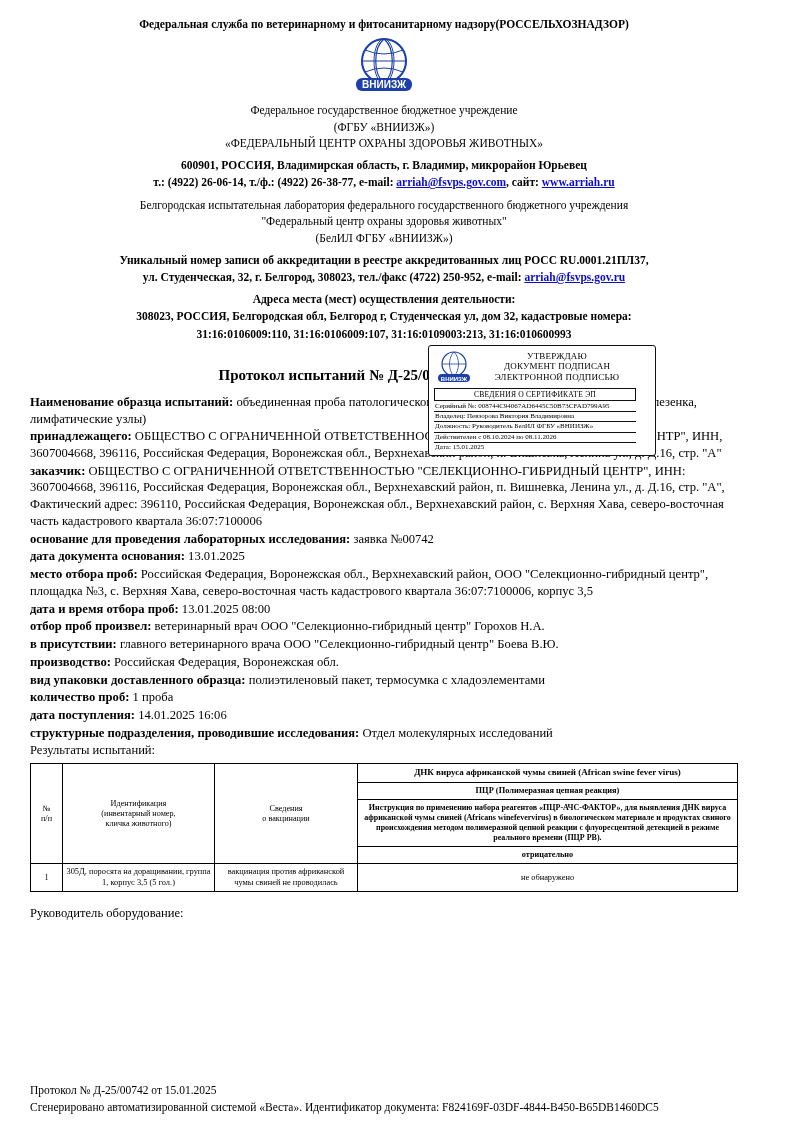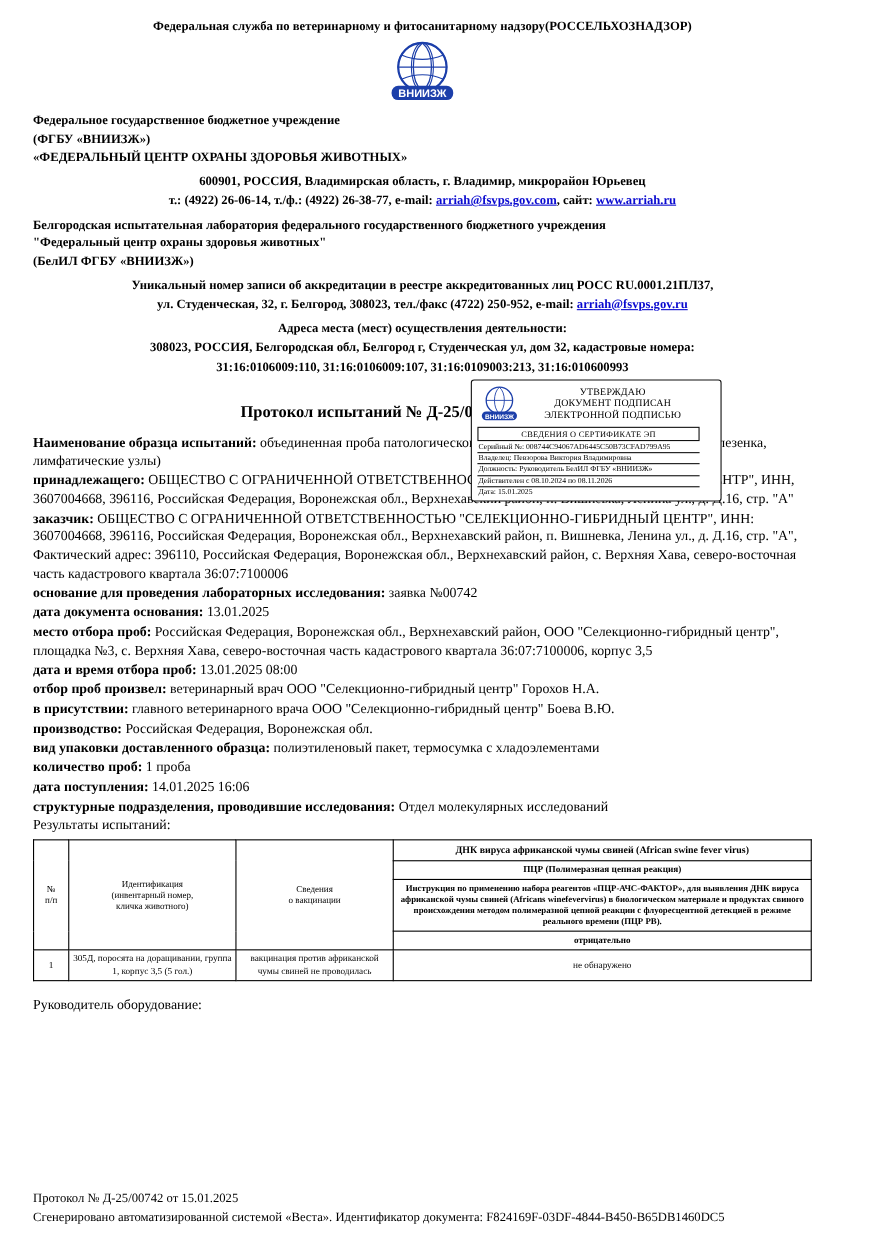--- a/index.html
+++ b/index.html
@@ -33,21 +33,22 @@
   }
   .logo {
     width: 74px;
     height: 62px;
     position: relative;
   }
   .logo svg { display: block; }
   .hdr-block { margin-top: 2px; }
   .hdr-bold {
     font-size: 11.5px;
-    font-weight: bold;
+    font-weight: normal;
+    text-align: center;
     line-height: 1.45;
   }
   .hdr-norm {
     font-size: 11.5px;
     text-align: center;
     line-height: 1.5;
     font-weight: bold;
   }
   .lnk {
     color: #0a0ad0;

